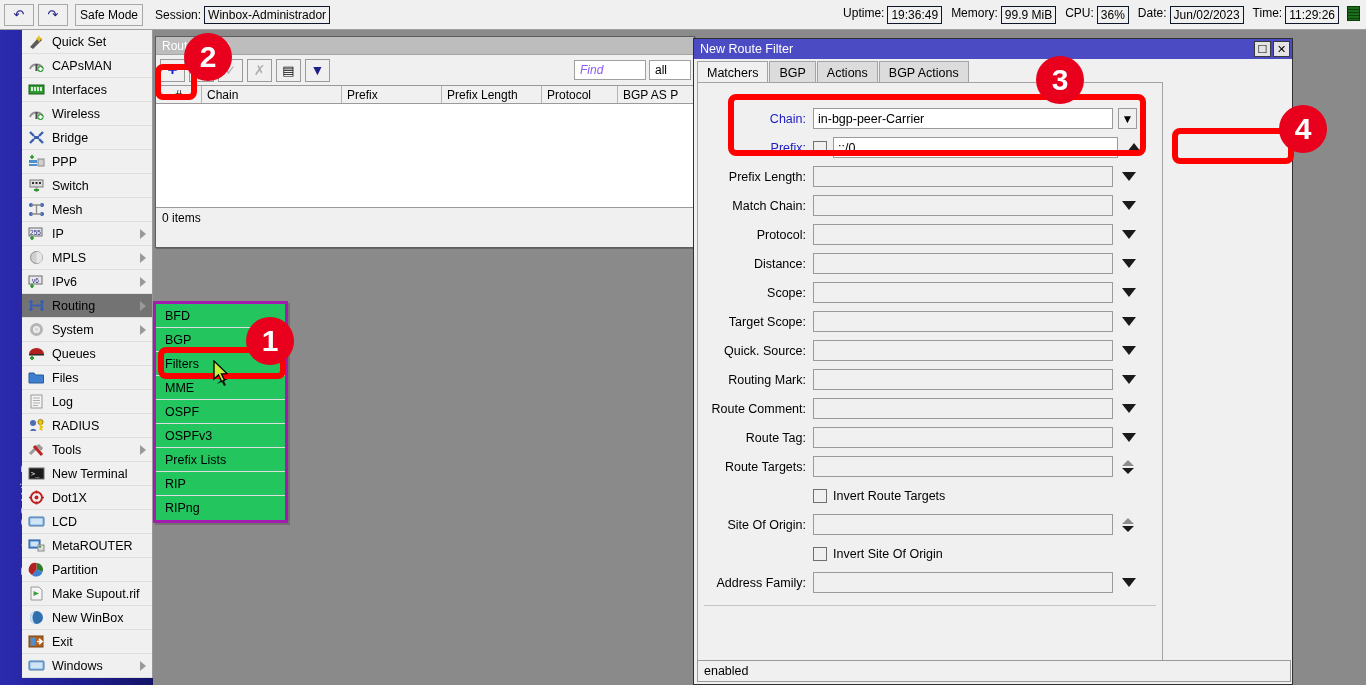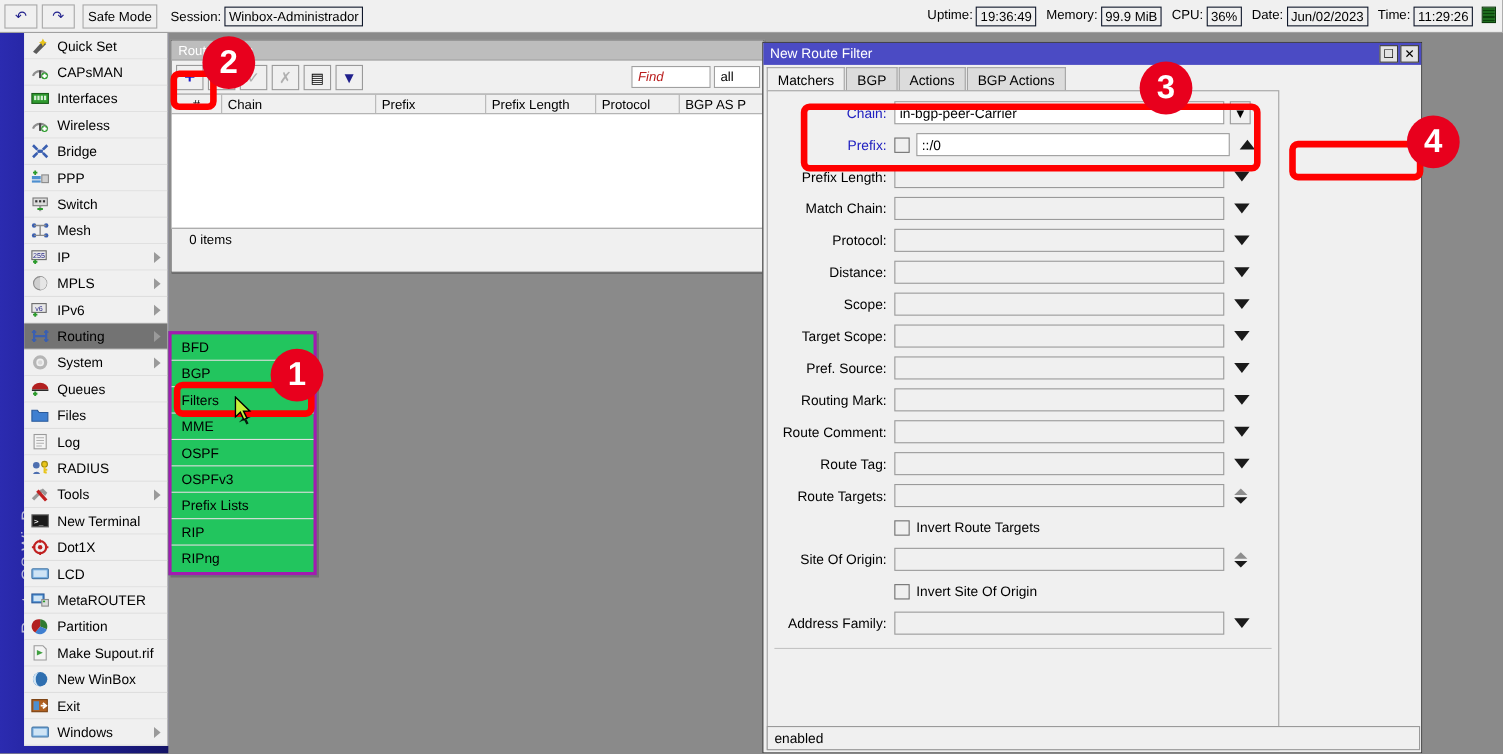--- a/index.html
+++ b/index.html
@@ -110,38 +110,38 @@
   #rf-toolbar { height: 30px; display: flex; align-items: center; padding: 3px 4px; position: relative; }
   .tbi {
     width: 25px; height: 23px; margin-right: 4px;
     border: 1px solid #9a9a9a; background: #f0f0f0;
     display: flex; align-items: center; justify-content: center;
   }
   .tbi.dis { color: #b0b0b0; }
   #rf-find {
     position: absolute; right: 48px; top: 5px;
     width: 72px; height: 20px; background: #fff; border: 1px solid #a0a0a0;
-    font-style: italic; color: #b91c1c; font-size: 12px;
+    font-style: italic; color: #8b5cf6; font-size: 12px;
     display: flex; align-items: center; padding-left: 5px;
   }
   #rf-all {
     position: absolute; right: 3px; top: 5px;
     width: 42px; height: 20px; background: #fff; border: 1px solid #a0a0a0;
     font-size: 12px; display: flex; align-items: center; padding-left: 5px;
   }
   #rf-head {
     height: 19px; display: flex; border-top: 1px solid #9a9a9a;
     border-bottom: 1px solid #9a9a9a; background: #f0f0f0; font-size: 12px;
   }
   #rf-head .th {
     border-right: 1px solid #b5b5b5; padding-left: 5px;
     display: flex; align-items: center; overflow: hidden; white-space: nowrap;
   }
   #rf-body { height: 104px; background: #fff; border-bottom: 1px solid #9a9a9a; }
-  #rf-status { height: 20px; font-size: 12px; display: flex; align-items: center; padding-left: 16px; }
+  #rf-status { height: 20px; font-size: 12px; display: flex; align-items: center; padding-left: 6px; }
 
   
   #dlg {
     position: absolute; left: 693px; top: 38px; width: 600px; height: 647px;
     background: #f0f0f0; border: 1px solid #303030;
     z-index: 20;
   }
   #dlg-title {
     height: 20px; background: #4b4bc4; color: #fff;
     display: flex; align-items: center; padding-left: 6px;
@@ -159,21 +159,21 @@
   .tab {
     height: 22px; padding: 0 9px; display: flex; align-items: center;
     font-size: 12.5px; background: #dcdcdc; border: 1px solid #a3a3a3;
     border-bottom: none; margin-right: 1px;
   }
   .tab.active { background: #f0f0f0; }
 
   #form {
     position: absolute; left: 3px; top: 23px; width: 466px; height: 600px;
     background: #f0f0f0; border: 1px solid #a3a3a3;
-    padding-top: 5px;
+    padding-top: 21px;
   }
   .row { display: flex; align-items: center; height: 29px; }
   .row .lab {
     width: 115px; text-align: right; padding-right: 7px;
     font-size: 12.5px; white-space: nowrap;
   }
   .lab.on { color: #2020c0; }
   .fld {
     height: 21px; background: #f0f0f0; border: 1px solid #9a9a9a;
     display: flex; align-items: center; padding-left: 4px; font-size: 12.5px;
@@ -652,21 +652,21 @@
             <div class="lab">Scope:</div>
             <div class="fld w300"></div>
             <div class="caret-dn"></div>
           </div>
           <div class="row">
             <div class="lab">Target Scope:</div>
             <div class="fld w300"></div>
             <div class="caret-dn"></div>
           </div>
           <div class="row">
-            <div class="lab">Pref. Source:</div>
+            <div class="lab">Quick. Source:</div>
             <div class="fld w300"></div>
             <div class="caret-dn"></div>
           </div>
           <div class="row">
             <div class="lab">Routing Mark:</div>
             <div class="fld w300"></div>
             <div class="caret-dn"></div>
           </div>
           <div class="row">
             <div class="lab">Route Comment:</div>

